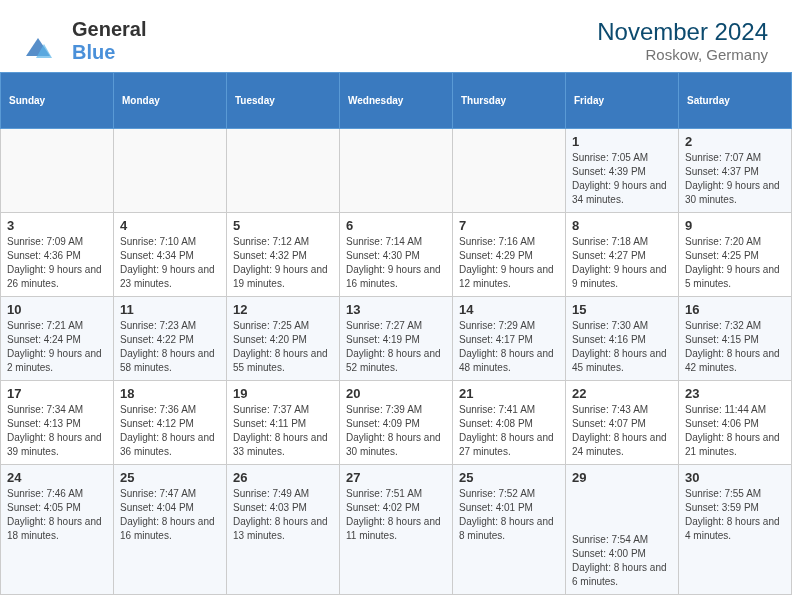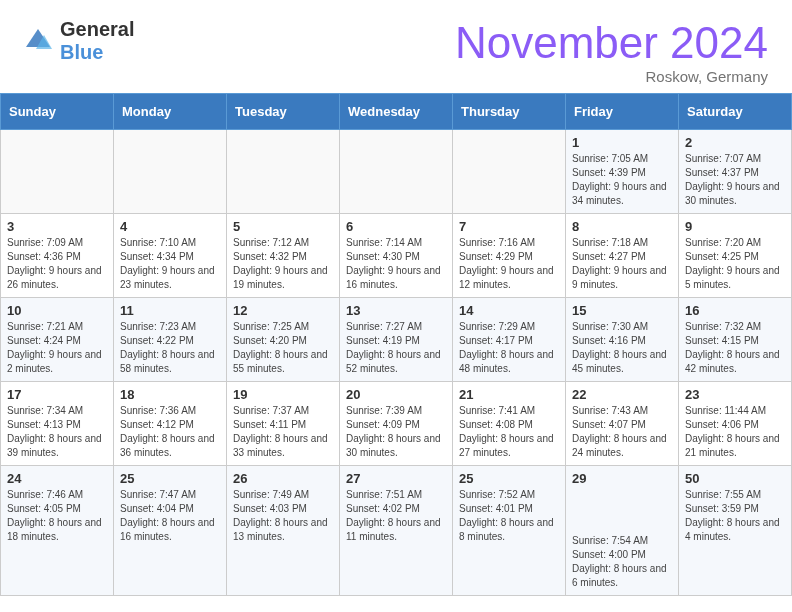--- a/index.html
+++ b/index.html
@@ -1,36 +1,36 @@
 <!DOCTYPE html>
 <html><head>
   <meta charset="utf-8">
   <style>
     * { box-sizing: border-box; margin: 0; padding: 0; }
     body { font-family: Arial, sans-serif; background: #fff; width: 792px; min-height: 612px; }
     
     .header { display: flex; justify-content: space-between; align-items: flex-start; padding: 18px 24px 8px 24px; }
     
-    .logo { display: flex; align-items: center; gap: 8px; }
+    .logo { display: flex; align-items: flex-end; gap: 20px; }
     .logo-general { color: #333; }
     .logo-blue { color: #4a90d9; }
     .logo-icon { width: 28px; height: 28px; }
     
     .title-block { text-align: right; }
-    .month-title { font-size: 44px; font-weight: 300; color: #8b5cf6; }
+    .month-title { font-size: 24px; font-weight: 300; color: #0c4a6e; }
     .location { font-size: 15px; color: #737373; }
     
     .calendar { width: 100%; border-collapse: collapse; margin: 0 0 0 0; }
     
     .calendar thead th {
       background: #3a7abf;
       color: #fff;
-      font-size: 13px;
+      font-size: 10px;
       font-weight: bold;
-      padding: 10px 8px;
+      padding: 22px 8px;
       text-align: left;
       border: 1px solid #5a9ad5;
     }
     
     .calendar tbody td {
       vertical-align: top;
       border: 1px solid #ccc;
       padding: 5px 6px;
       font-size: 10.5px;
       color: #333;
@@ -266,20 +266,20 @@
 Sunset: 4:01 PM
 Daylight: 8 hours and 8 minutes.</div>
         </td>
         <td>
           <span class="day-number">29</span>
           <div class="day-info" style="white-space: pre-line; margin-top: 48px;">Sunrise: 7:54 AM
 Sunset: 4:00 PM
 Daylight: 8 hours and 6 minutes.</div>
         </td>
         <td>
-          <span class="day-number">50</span>
+          <span class="day-number">30</span>
           <div class="day-info" style="white-space: pre-line;">Sunrise: 7:55 AM
 Sunset: 3:59 PM
 Daylight: 8 hours and 4 minutes.</div>
         </td>
       </tr>
     </tbody>
 </table>
 
 </body></html>

